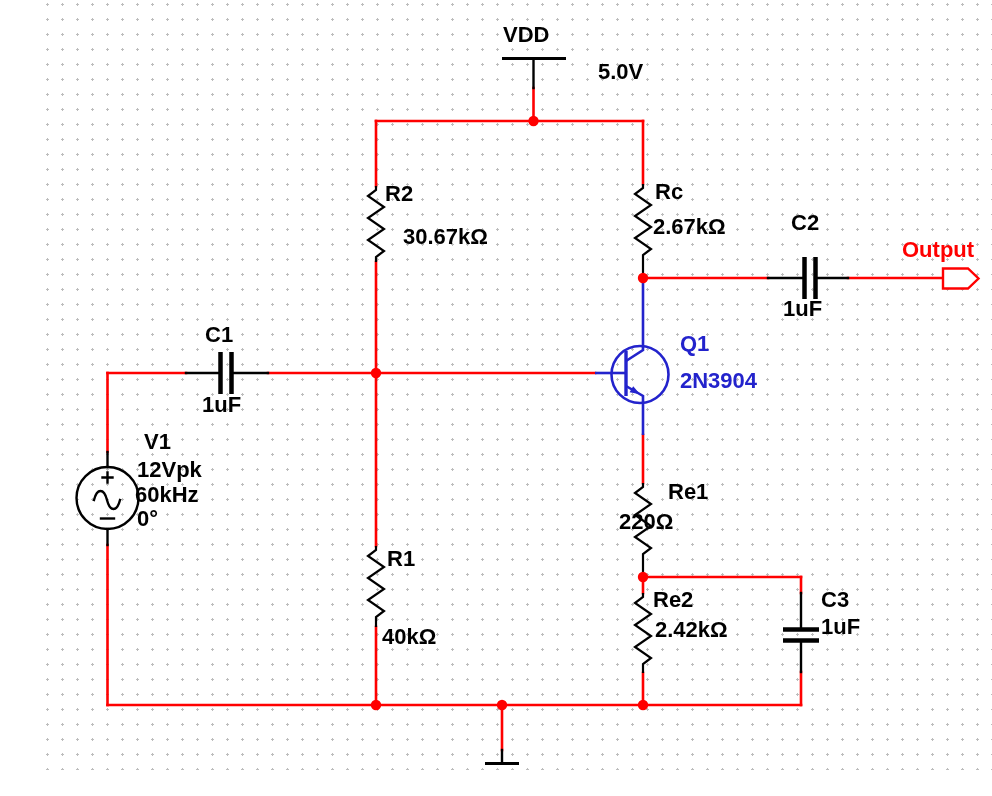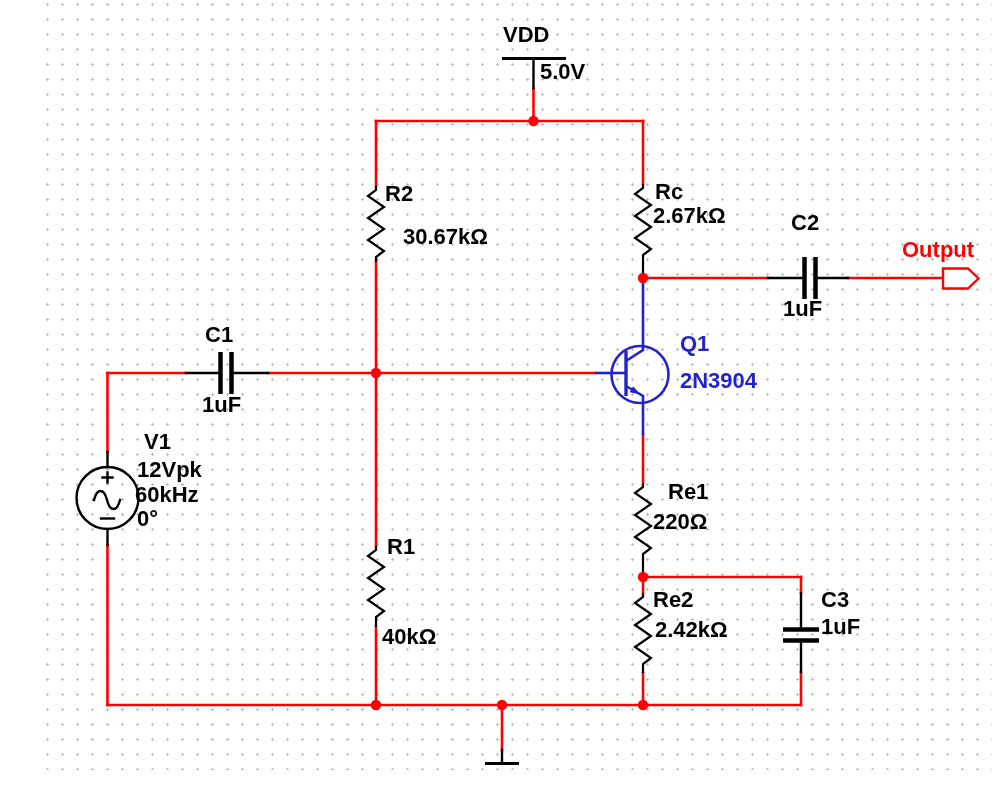--- a/index.html
+++ b/index.html
@@ -119,48 +119,48 @@
       <circle class="dot" cx="340" cy="373" r="5.2"></circle>
       <circle class="dot" cx="607" cy="278" r="5.2"></circle>
       <circle class="dot" cx="607" cy="577" r="5.2"></circle>
       <circle class="dot" cx="340" cy="705" r="5.2"></circle>
       <circle class="dot" cx="466" cy="705" r="5.2"></circle>
       <circle class="dot" cx="607" cy="705" r="5.2"></circle>
     </g>
   </svg>
 
   <div class="lbl" style="left:467px;top:24px">VDD</div>
-  <div class="lbl" style="left:504px;top:61px">5.0V</div>
+  <div class="lbl" style="left:562px;top:61px">5.0V</div>
 
   <div class="lbl" style="left:349px;top:183px">R2</div>
   <div class="lbl" style="left:367px;top:226px">30.67kΩ</div>
 
   <div class="lbl" style="left:619px;top:181px">Rc</div>
-  <div class="lbl" style="left:617px;top:205px">2.67kΩ</div>
+  <div class="lbl" style="left:617px;top:216px">2.67kΩ</div>
 
   <div class="lbl" style="left:755px;top:212px">C2</div>
   <div class="lbl" style="left:747px;top:298px">1uF</div>
 
   <div class="lbl lbl-red" style="left:866px;top:239px">Output</div>
 
   <div class="lbl" style="left:169px;top:324px">C1</div>
   <div class="lbl" style="left:166px;top:394px">1uF</div>
 
   <div class="lbl lbl-blue" style="left:644px;top:333px">Q1</div>
   <div class="lbl lbl-blue" style="left:644px;top:370px">2N3904</div>
 
   <div class="lbl" style="left:108px;top:431px">V1</div>
   <div class="lbl" style="left:101px;top:459px">12Vpk</div>
   <div class="lbl" style="left:99px;top:484px">60kHz</div>
   <div class="lbl" style="left:101px;top:508px">0°</div>
 
-  <div class="lbl" style="left:351px;top:536px">R1</div>
+  <div class="lbl" style="left:351px;top:548px">R1</div>
   <div class="lbl" style="left:346px;top:626px">40kΩ</div>
 
   <div class="lbl" style="left:632px;top:481px">Re1</div>
-  <div class="lbl" style="left:617px;top:511px">220Ω</div>
+  <div class="lbl" style="left:583px;top:511px">220Ω</div>
 
   <div class="lbl" style="left:617px;top:589px">Re2</div>
   <div class="lbl" style="left:619px;top:619px">2.42kΩ</div>
 
   <div class="lbl" style="left:785px;top:589px">C3</div>
   <div class="lbl" style="left:785px;top:616px">1uF</div>
 </div>
 
 </body></html>

